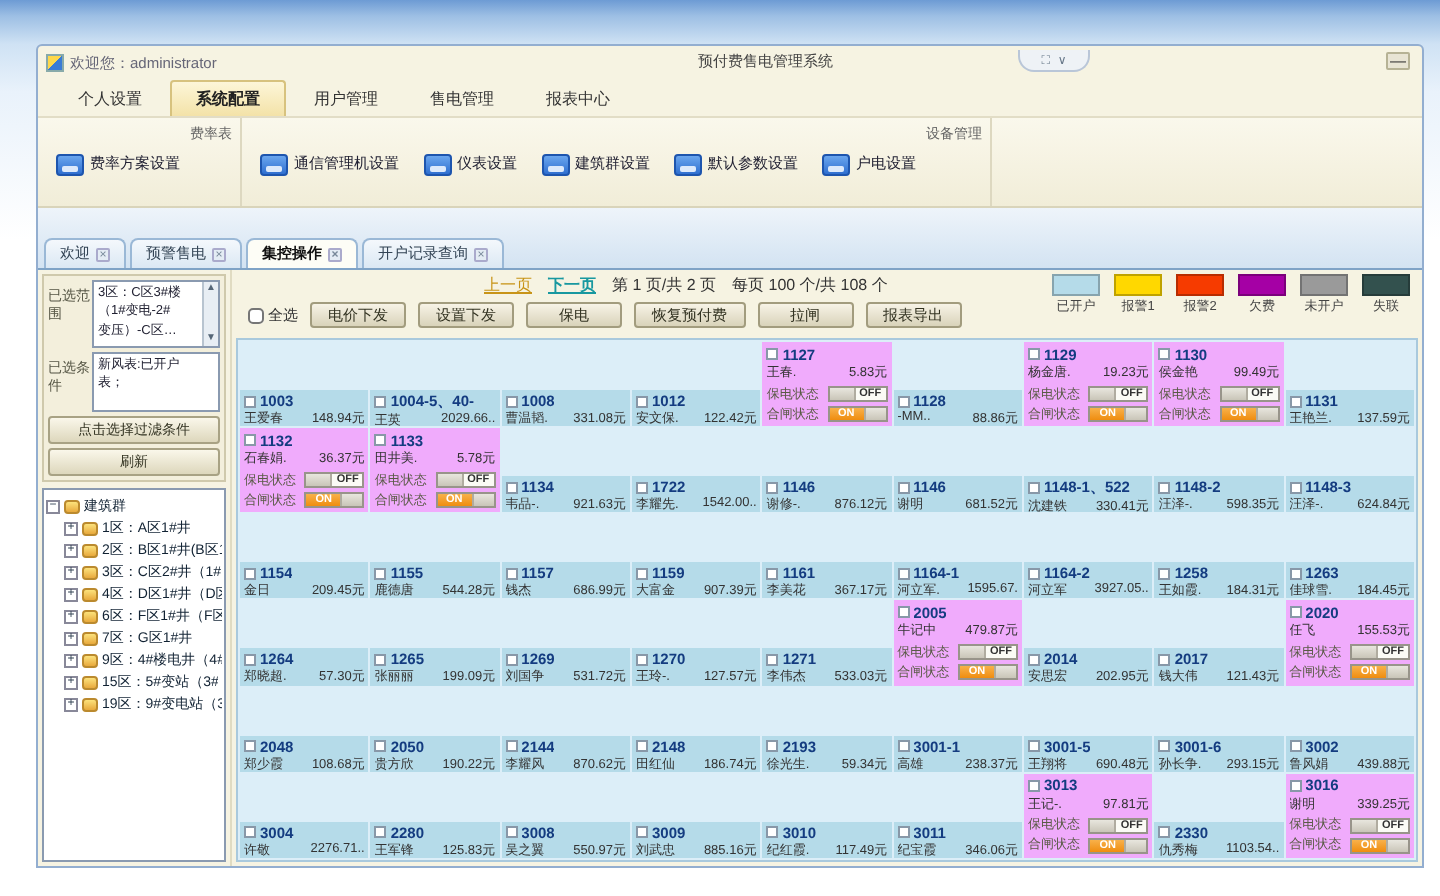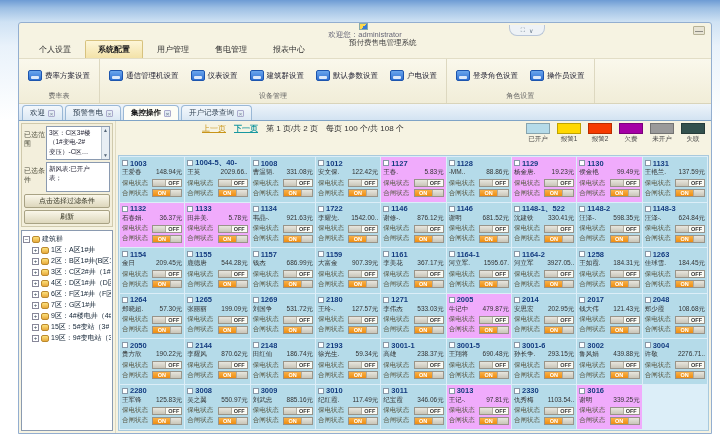--- a/index.html
+++ b/index.html
@@ -4,44 +4,44 @@
 <style>
   * { margin:0; padding:0; box-sizing:border-box; }
   html,body { width:720px; height:448px; overflow:hidden;
     font-family:"Liberation Sans","DejaVu Sans",sans-serif; }
   body { background:linear-gradient(180deg,#6d9bd4 0,#9dbfe4 8px,#cfe2f4 22px,#e9f2fb 46px,#ffffff 120px,#ffffff 100%); position:relative; }
 
   .appwin { position:absolute; left:18px; top:22px; width:694px; height:412px;
     background:#f6f3e2; border:1px solid #93aed0; border-radius:3px 3px 0 0; overflow:hidden; display:flex; flex-direction:column; }
 
   
-  .titlebar { height:17px; display:flex; align-items:center; padding:0 4px; font-size:7.5px; color:#555; position:relative;flex-direction:column; }
+  .titlebar { height:17px; display:flex; align-items:center; padding:0 4px; font-size:7.5px; color:#555; position:relative; }
   .appicon { width:9px; height:9px; margin-right:3px; background:linear-gradient(135deg,#ffd84a 50%,#3a7bd5 50%); border:1px solid #8aa; }
   .welcome { color:#667; }
-  .systitle { position:absolute; left:330px; top:3px; color:#444; font-size:7.5px; white-space:nowrap;margin-top:12px; }
+  .systitle { position:absolute; left:330px; top:3px; color:#444; font-size:7.5px; white-space:nowrap; }
   .winpill { position:absolute; left:490px; top:2px; width:36px; height:11px; border:1px solid #b9c6d8; border-top:none; border-radius:0 0 8px 8px; background:#eef2f6; display:flex; align-items:center; justify-content:center; gap:4px; font-size:6px; color:#678; }
   .minbtn { position:absolute; right:6px; top:3px; width:12px; height:9px; font-size:8px; line-height:7px; text-align:center; color:#333; background:#e8e4d4; border:1px solid #b6b295; border-radius:1px; }
 
   
   .menubar { height:19px; display:flex; align-items:flex-end; padding:0 8px; gap:2px; border-bottom:1px solid #e2ddc6; }
   .menutab { font-size:8px; color:#333; padding:3px 12px; cursor:default; }
   .menutab.active { font-weight:bold; color:#222; background:linear-gradient(#fdf6d8,#f3e2a8); border:1px solid #d7c27e; border-bottom:none; border-radius:2px 2px 0 0; }
 
   
   .ribbon { height:45px; display:flex; background:linear-gradient(#faf8ec,#f1edd8); border-bottom:1px solid #d9d4ba; }
-  .rgroup { display:flex; flex-direction:column; border-right:1px solid #ddd8c0; padding:2px 4px 0; }
+  .rgroup { display:flex; flex-direction:row; border-right:1px solid #ddd8c0; padding:2px 4px 0; }
   .rbtns { flex:1; display:flex; align-items:center; gap:2px; }
   .rbtn { display:flex; align-items:center; gap:3px; font-size:7.5px; color:#223; padding:2px 5px; border-radius:2px; }
   .micon { width:14px; height:11px; background:linear-gradient(#6aa6ee,#2f6fd0); border:1px solid #1d55ae; border-radius:2px; position:relative; flex:none; }
   .micon::after { content:""; position:absolute; left:2px; right:2px; bottom:1px; height:3px; background:#dce9fb; border-radius:1px; }
   .rcaption { text-align:center; font-size:7px; color:#666; padding:1px 0 2px; }
   .rspacer { flex:1; border-right:none; }
 
   
-  .doctabs { height:17px; background:linear-gradient(#eef4fa,#d3e3f2); border-bottom:1px solid #7fa3c6; display:flex; align-items:flex-end; padding-left:3px; gap:2px; }
+  .doctabs { height:31px; background:linear-gradient(#eef4fa,#d3e3f2); border-bottom:1px solid #7fa3c6; display:flex; align-items:flex-end; padding-left:3px; gap:2px; }
   .dtab { display:flex; align-items:center; gap:3px; font-size:7.5px; color:#345; background:linear-gradient(#f4f8fc,#dbe8f4); border:1px solid #9ab8d6; border-bottom:none; border-radius:4px 4px 0 0; padding:2px 7px; }
   .dtab.active { background:#fdfdf6; font-weight:bold; color:#111; }
   .dclose { width:7px; height:7px; font-size:6px; line-height:6px; text-align:center; color:#789; background:#e4ecf4; border:1px solid #aac; border-radius:1px; }
 
   
   .content { flex:1; display:flex; overflow:hidden; }
 
   
   .sidebar { width:97px; flex:none; padding:2px; display:flex; flex-direction:column; border-right:1px solid #e0dbc2; }
   .filterbox { border:1px solid #cfc9ac; background:#f3efdc; padding:2px; }
@@ -56,36 +56,36 @@
   .titem .indent { width:7px; flex:none; }
   .expbox { width:7px; height:7px; flex:none; border:1px solid #889; background:#fff; font-size:6px; line-height:5px; text-align:center; color:#345; }
   .dbicon { width:8px; height:7px; flex:none; background:linear-gradient(#fce27c,#e8a93c); border:1px solid #bb8a2e; border-radius:2px; }
   .tlabel { overflow:hidden; }
 
   
   .main { flex:1; display:flex; flex-direction:column; overflow:hidden; }
   .controls { height:34px; position:relative; padding:2px 4px 0 8px; }
   .pagerow { font-size:8px; color:#333; margin-left:78px; display:flex; gap:8px; align-items:center; }
   .plink { text-decoration:underline; }
-  .plink.prev { color:#c89418; }
+  .plink.prev { color:#c89418;margin-left:40px; }
   .plink.next { color:#1898a0; font-weight:bold; }
   .btnrow { display:flex; align-items:center; gap:6px; margin-top:3px; }
   .selall { display:flex; align-items:center; gap:2px; font-size:7.5px; color:#333; }
   .selall input { width:8px; height:8px; }
   .cbtn { min-width:48px; height:13px; font-size:7.5px; color:#332; background:linear-gradient(#f7f3e6,#d9d3ba); border:1px solid #a29c7e; border-radius:2px; padding:0 8px; }
   .legend { position:absolute; right:6px; top:2px; display:flex; gap:7px; }
   .litem { display:flex; flex-direction:column; align-items:center; gap:1px; }
   .lswatch { width:24px; height:11px; border:1px solid rgba(0,0,0,.25); }
   .llabel { font-size:6.5px; color:#444; }
 
   
   .gridwrap { flex:1; margin:0 2px 2px 2px; background:#dceef8; border:1px solid #a9c9dd; padding:1px; overflow:hidden; }
   .grid { display:grid; grid-template-columns:repeat(9,1fr); gap:1px; height:100%; }
   .card { display:flex; flex-direction:column; padding:1px 2px; overflow:hidden; }
-  .card.o { background:#b5dbe9; }
+  .card.o { background:#b5dbe9;margin-top:24px; }
   .card.a { background:#f0abfc; }
   .chead { display:flex; align-items:center; gap:2px; height:10px; }
   .ccheck { width:6px; height:6px; background:#fff; border:1px solid #8898a8; flex:none; }
   .cnum { font-size:7.5px; font-weight:bold; color:#143c80; white-space:nowrap; overflow:hidden; }
   .cinfo { display:flex; justify-content:space-between; gap:2px; height:10px; font-size:6.5px; color:#333; }
   .cname { overflow:hidden; white-space:nowrap; }
   .camt { white-space:nowrap; }
   .crow { display:flex; justify-content:space-between; align-items:center; height:10px; }
   .clab { font-size:6.5px; color:#5a5a46; }
   .sw { width:30px; height:8px; border:1px solid #98948a; background:#fff; display:flex; font-size:5.5px; font-weight:bold; line-height:7px; }
@@ -147,33 +147,20 @@
             <span class="micon"></span>
             <span>默认参数设置</span>
           </div>
           <div class="rbtn">
             <span class="micon"></span>
             <span>户电设置</span>
           </div>
         </div>
         <div class="rcaption">设备管理</div>
       </div>
-      <div class="rgroup">
-        <div class="rbtns">
-          <div class="rbtn">
-            <span class="micon"></span>
-            <span>登录角色设置</span>
-          </div>
-          <div class="rbtn">
-            <span class="micon"></span>
-            <span>操作员设置</span>
-          </div>
-        </div>
-        <div class="rcaption">角色设置</div>
-      </div>
       <div class="rgroup rspacer"></div>
     </div>
 
   <div class="doctabs" id="doctabs">
       <div class="dtab">
         <span>欢迎</span>
         <span class="dclose">×</span>
       </div>
       <div class="dtab">
         <span>预警售电</span>
@@ -279,20 +266,34 @@
     </div>
 
     <div class="main">
       <div class="controls">
         <div class="pagerow">
           <span class="plink prev">上一页</span>
           <span class="plink next">下一页</span>
           <span>第 1 页/共 2 页</span>
           <span>每页 100 个/共 108 个</span>
         </div>
+        <div class="btnrow">
+          <label class="selall">
+            <input type="checkbox" style="">
+            <span>全选</span>
+          </label>
+          <span id="batchbtns" style="display:flex;gap:6px;">
+              <button class="cbtn">电价下发</button>
+              <button class="cbtn">设置下发</button>
+              <button class="cbtn">保电</button>
+              <button class="cbtn">恢复预付费</button>
+              <button class="cbtn">拉闸</button>
+              <button class="cbtn">报表导出</button>
+            </span>
+        </div>
         <div class="legend" id="legend">
             <div class="litem">
               <span class="lswatch" style="background: rgb(181, 219, 233);"></span>
               <span class="llabel">已开户</span>
             </div>
             <div class="litem">
               <span class="lswatch" style="background: rgb(255, 216, 0);"></span>
               <span class="llabel">报警1</span>
             </div>
             <div class="litem">
@@ -1031,21 +1032,21 @@
                 <span class="clab">合闸状态</span>
                 <span class="sw on">
                   <span class="txt">ON</span>
                   <span class="knob"></span>
                 </span>
               </div>
             </div>
             <div class="card o">
               <div class="chead">
                 <span class="ccheck"></span>
-                <span class="cnum">2180</span>
+                <span class="cnum">1270</span>
               </div>
               <div class="cinfo">
                 <span class="cname">王玲-.</span>
                 <span class="camt">127.57元</span>
               </div>
               <div class="crow">
                 <span class="clab">保电状态</span>
                 <span class="sw off">
                   <span class="knob"></span>
                   <span class="txt">OFF</span>
@@ -1148,20 +1149,44 @@
                 </span>
               </div>
               <div class="crow">
                 <span class="clab">合闸状态</span>
                 <span class="sw on">
                   <span class="txt">ON</span>
                   <span class="knob"></span>
                 </span>
               </div>
             </div>
+            <div class="card a">
+              <div class="chead">
+                <span class="ccheck"></span>
+                <span class="cnum">2020</span>
+              </div>
+              <div class="cinfo">
+                <span class="cname">任飞</span>
+                <span class="camt">155.53元</span>
+              </div>
+              <div class="crow">
+                <span class="clab">保电状态</span>
+                <span class="sw off">
+                  <span class="knob"></span>
+                  <span class="txt">OFF</span>
+                </span>
+              </div>
+              <div class="crow">
+                <span class="clab">合闸状态</span>
+                <span class="sw on">
+                  <span class="txt">ON</span>
+                  <span class="knob"></span>
+                </span>
+              </div>
+            </div>
             <div class="card o">
               <div class="chead">
                 <span class="ccheck"></span>
                 <span class="cnum">2048</span>
               </div>
               <div class="cinfo">
                 <span class="cname">郑少霞</span>
                 <span class="camt">108.68元</span>
               </div>
               <div class="crow">

